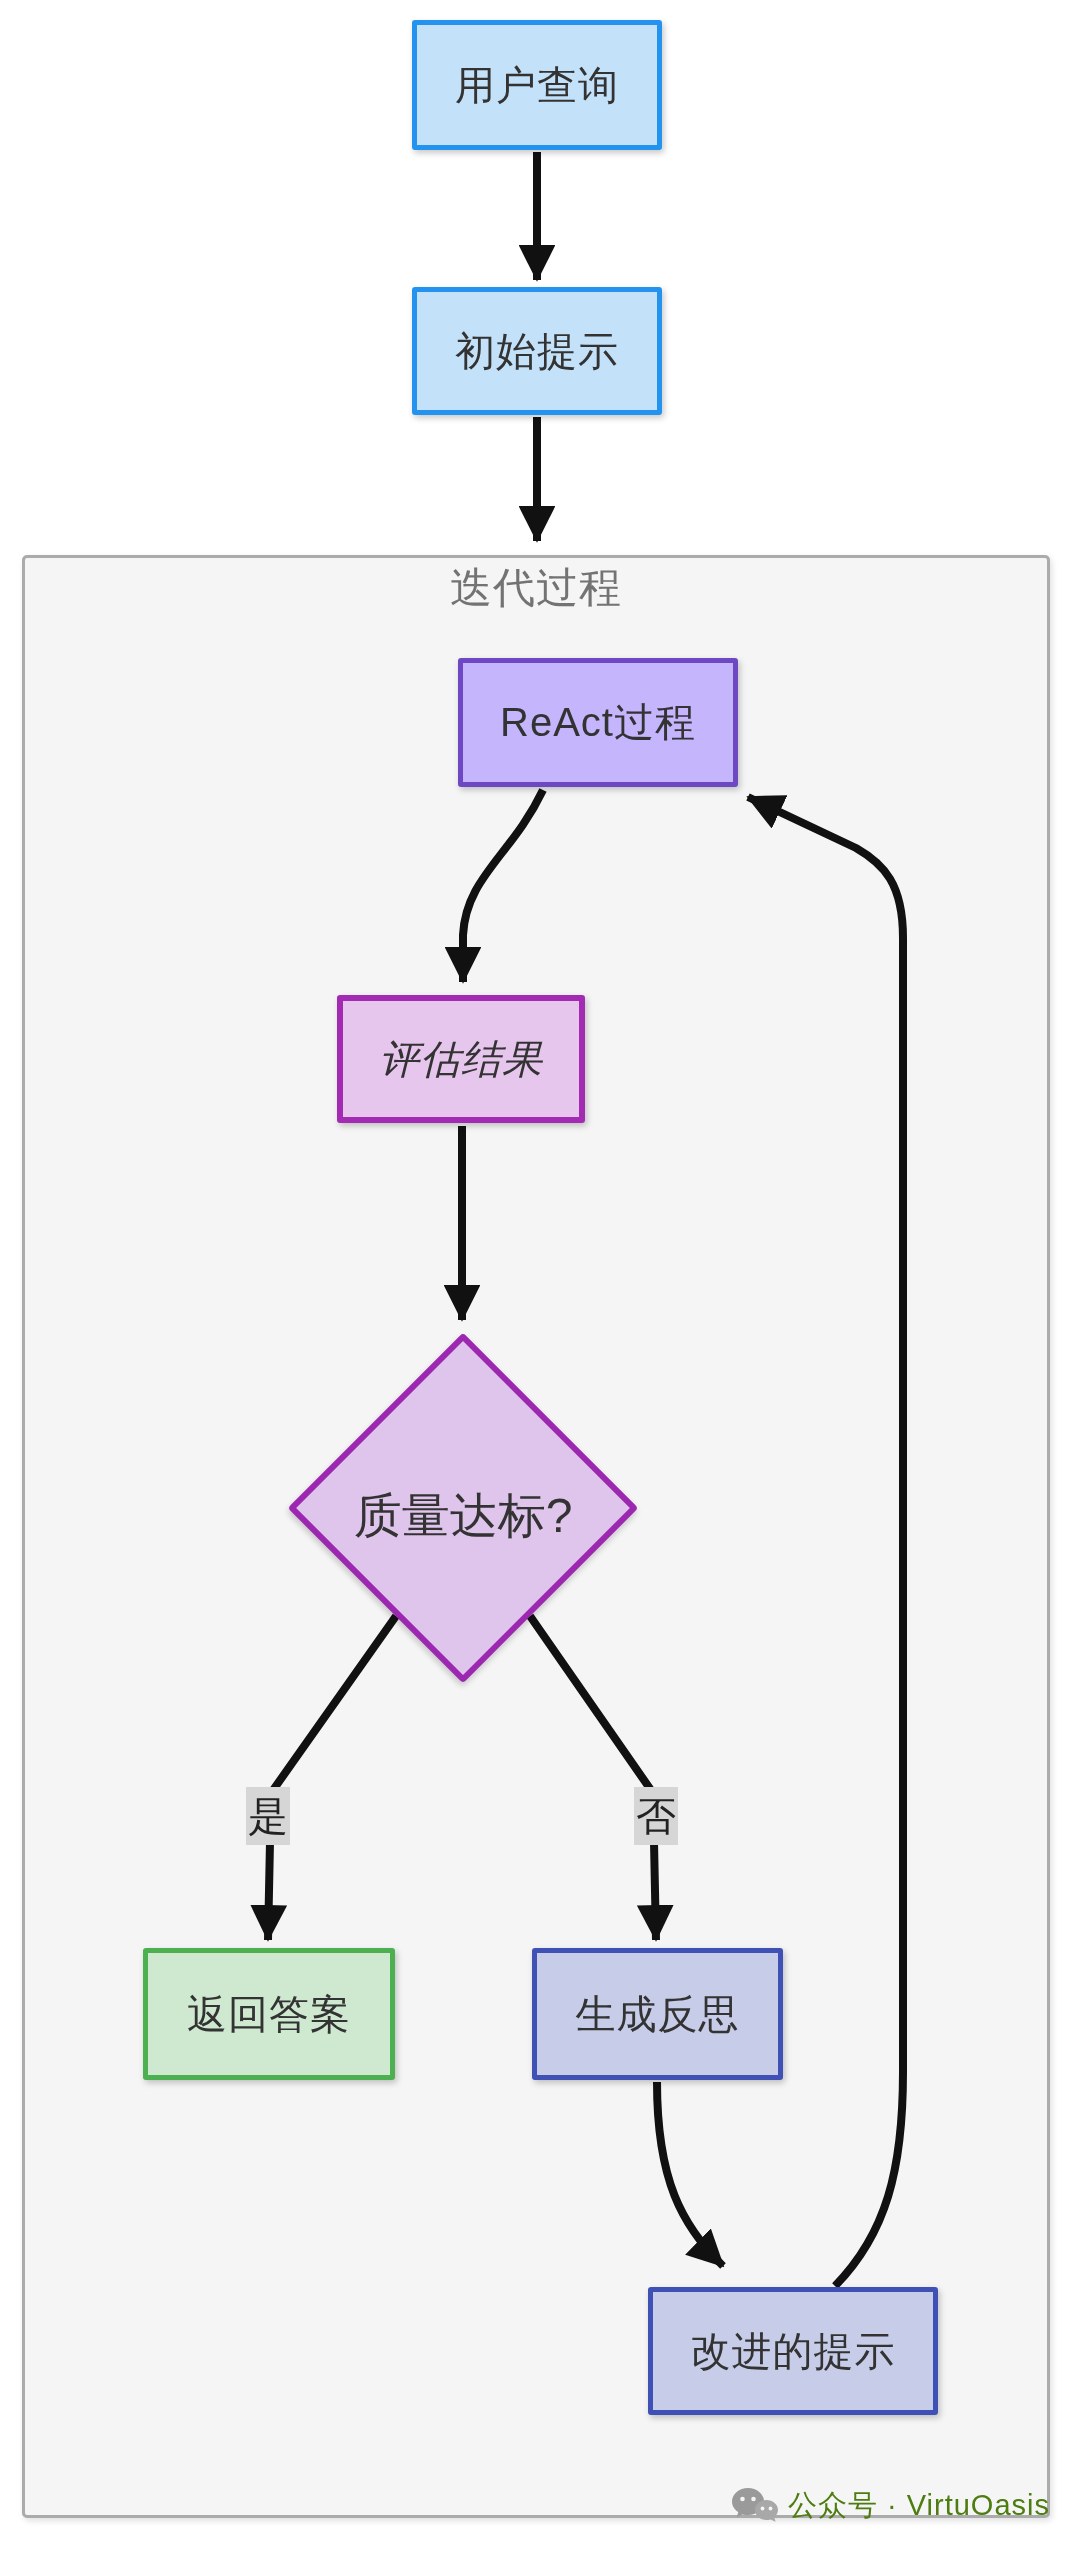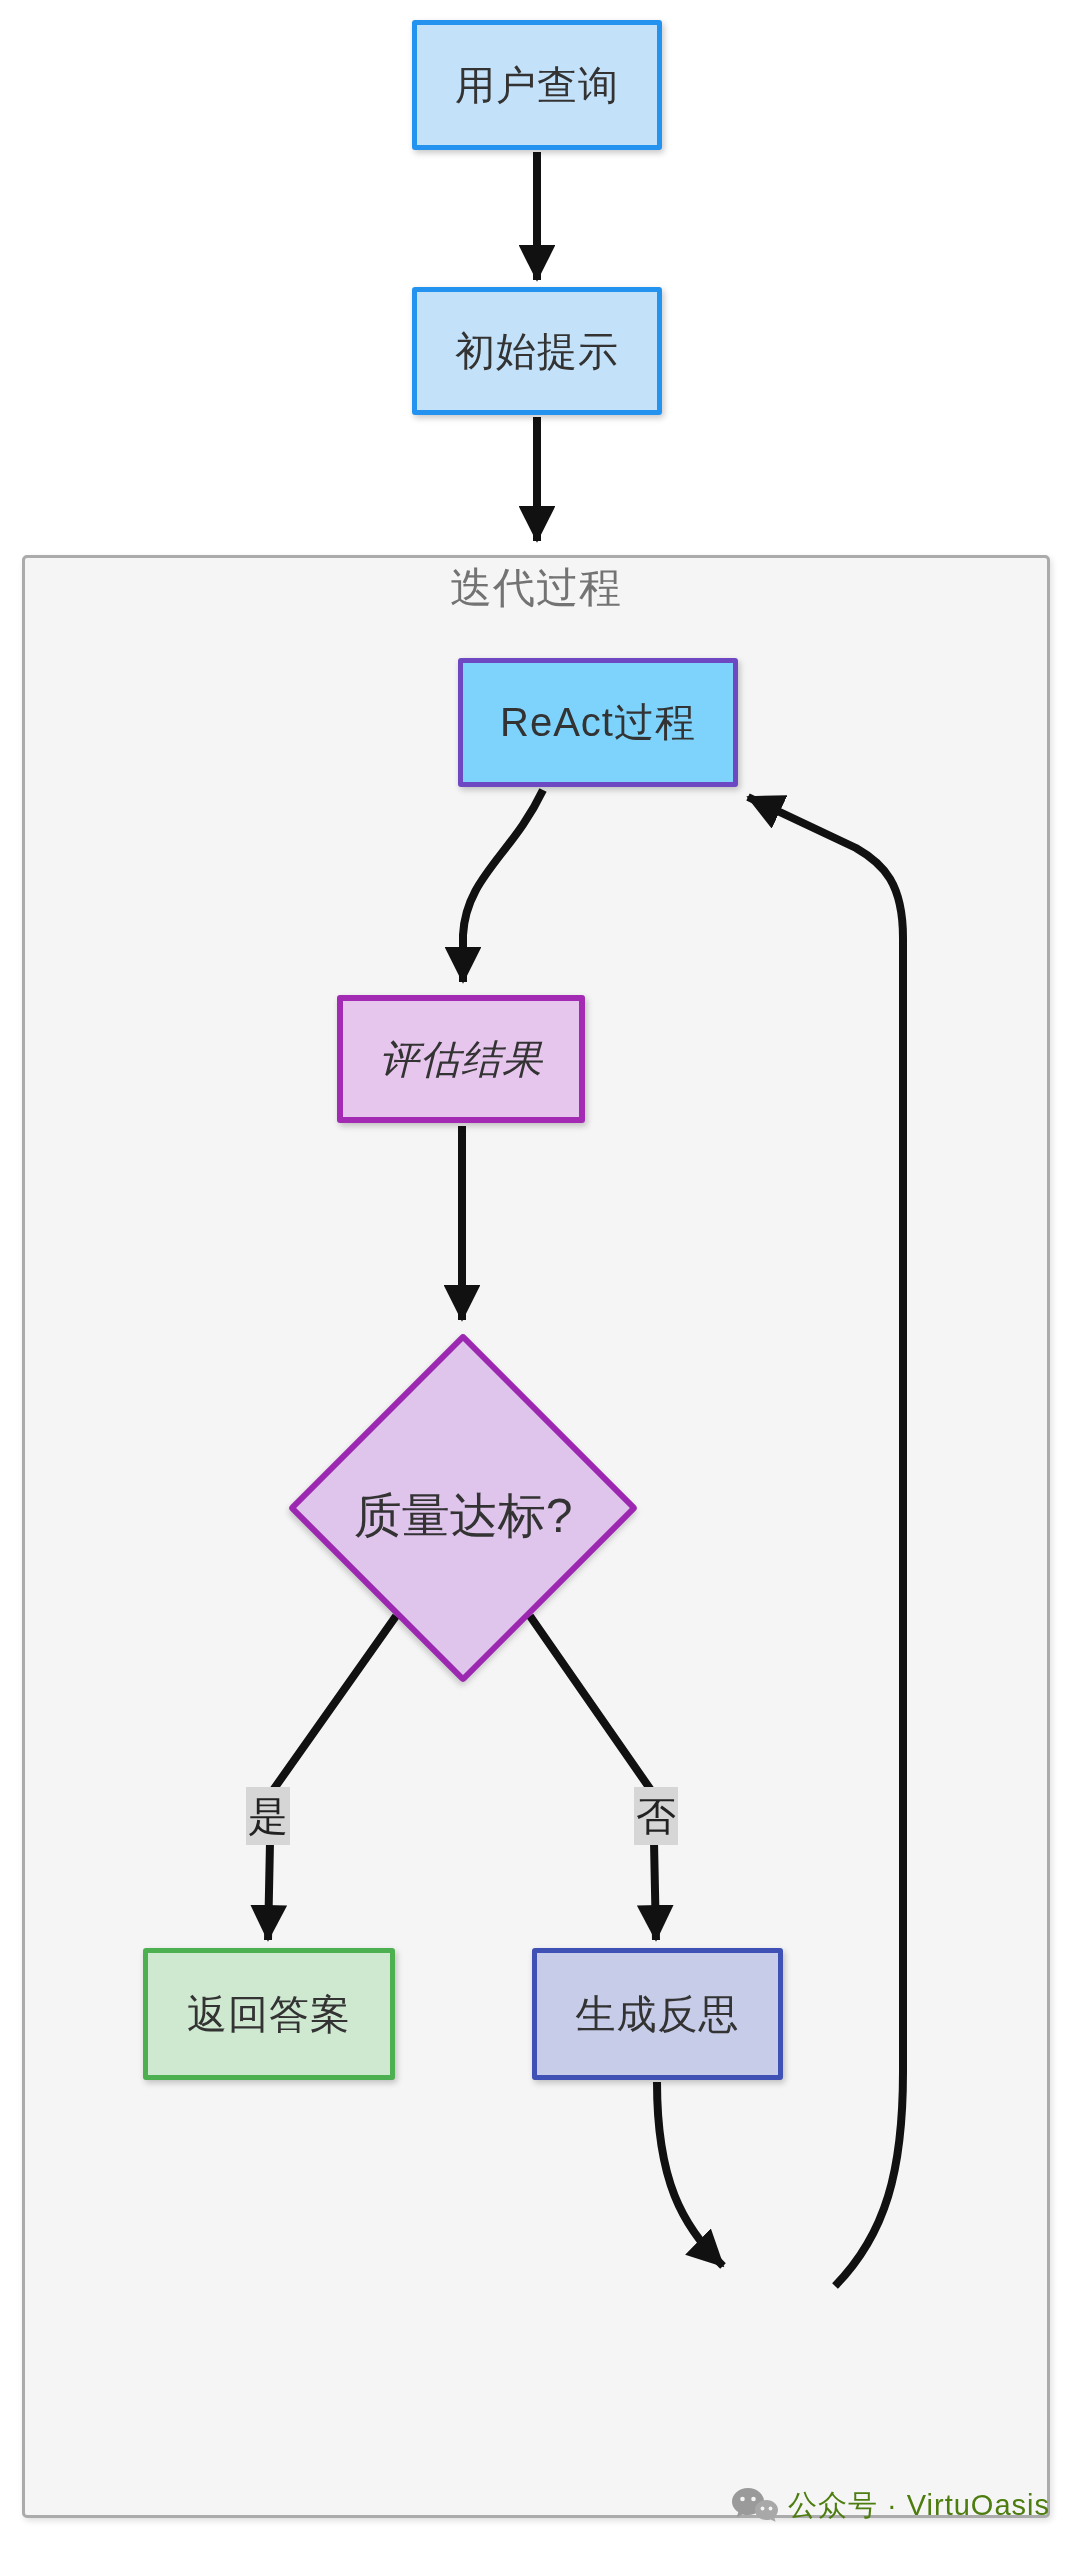--- a/index.html
+++ b/index.html
@@ -142,39 +142,42 @@
   </svg>
 
   <div class="node node-user-query" style="background-color: rgb(195, 225, 248); border-color: rgb(36, 147, 240);">
     <span>用户查询</span>
   </div>
 
   <div class="node node-initial-prompt" style="background-color: rgb(195, 225, 248); border-color: rgb(36, 147, 240);">
     <span>初始提示</span>
   </div>
 
-  <div class="node node-react-process" style="background-color: #7dd3fc; border-color: rgb(110, 72, 195);">
+  <div class="node node-react-process" style="background-color: #c4b5fd; border-color: rgb(110, 72, 195);">
     <span>ReAct过程</span>
   </div>
 
   <div class="node node-evaluate-result" style="background-color: rgb(231, 198, 238); border-color: rgb(163, 43, 180); font-style: italic;">
     <span>评估结果</span>
   </div>
 
   <div class="diamond-shape" style="background-color: rgb(223, 196, 236); border-color: rgb(156, 39, 176);"></div>
   <div class="diamond-label">质量达标?</div>
 
   <div class="node node-return-answer" style="background-color: rgb(207, 232, 208); border-color: rgb(76, 175, 80);">
     <span>返回答案</span>
   </div>
 
   <div class="node node-generate-reflection" style="background-color: rgb(199, 204, 232); border-color: rgb(63, 81, 181);">
     <span>生成反思</span>
   </div>
 
+  <div class="node node-improved-prompt" style="background-color: rgb(199, 204, 232); border-color: rgb(63, 81, 181);">
+    <span>改进的提示</span>
+  </div>
 
   <div class="edge-label edge-label-yes" style="background-color: rgb(214, 214, 214);">是</div>
   <div class="edge-label edge-label-no" style="background-color: rgb(214, 214, 214);">否</div>
 
   <div class="watermark" style="color: #4d7c0f;">
     <svg width="46" height="38" viewBox="0 0 46 38">
       <path fill="#9A9A9A" d="M16,1 C7.2,1 0,7 0,14.5 C0,18.9 2.5,22.7 6.3,25.1 L4.7,30.2 L10.5,27.4 C12.2,27.8 14.1,28 16,28 C24.8,28 32,22 32,14.5 C32,7 24.8,1 16,1 Z"></path>
       <circle fill="#F5F5F6" cx="10.5" cy="12" r="2.3"></circle>
       <circle fill="#F5F5F6" cx="21.5" cy="12" r="2.3"></circle>
       <path fill="#A8A8A8" d="M34.5,13 C28.1,13 23,17.5 23,23 C23,28.5 28.1,33 34.5,33 C35.9,33 37.3,32.8 38.6,32.4 L43.6,34.8 L42.2,30.3 C44.5,28.5 46,25.9 46,23 C46,17.5 40.9,13 34.5,13 Z"></path>

